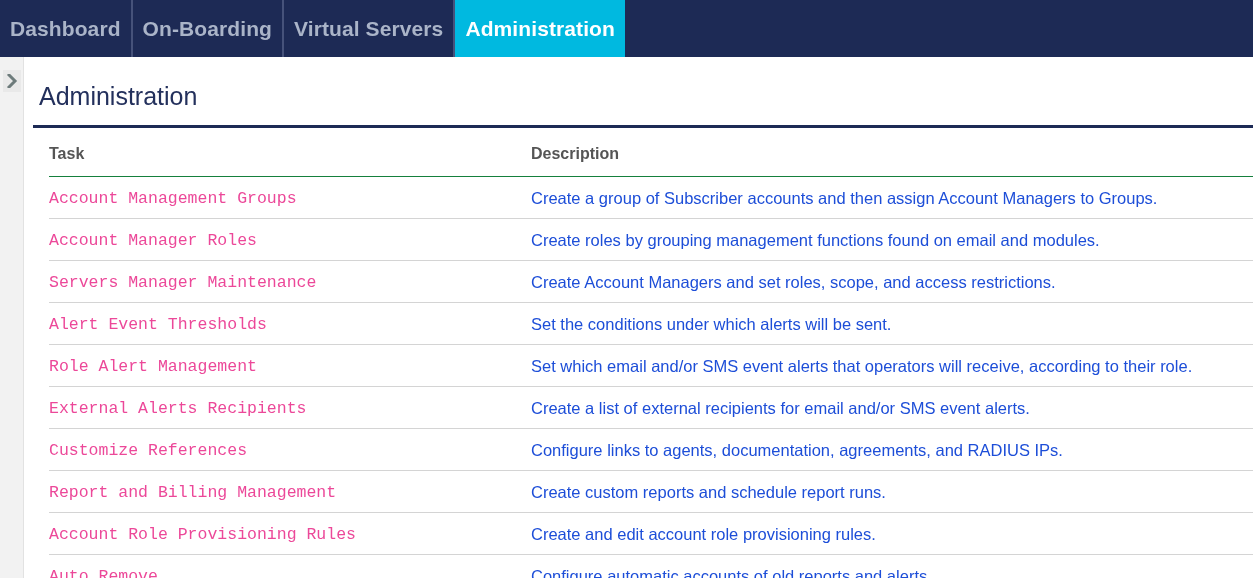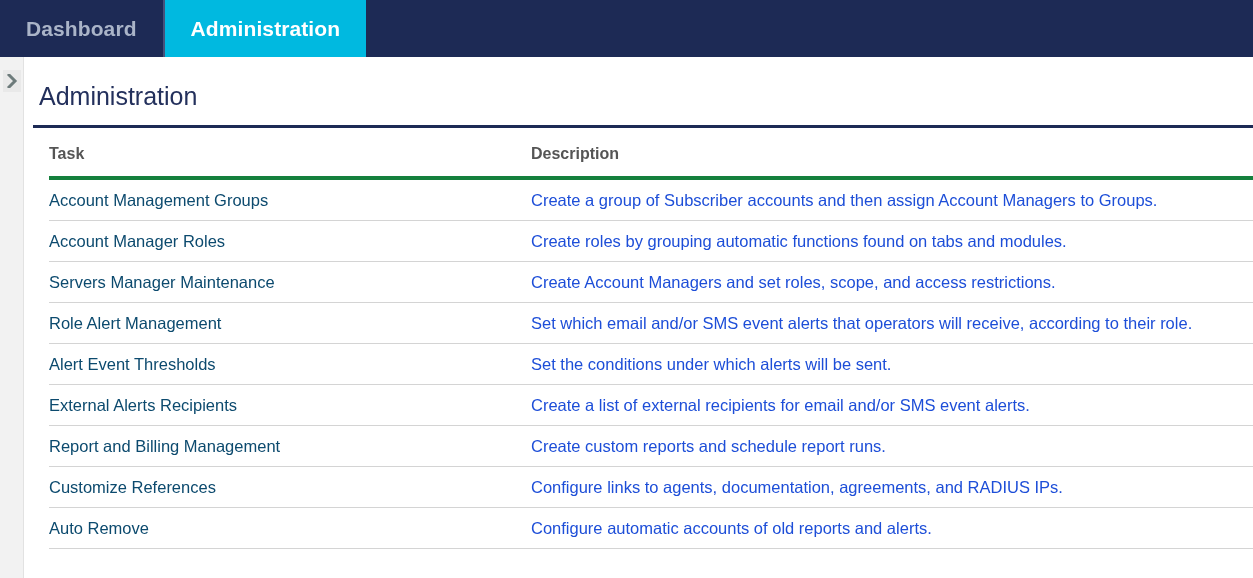--- a/index.html
+++ b/index.html
@@ -23,21 +23,21 @@
     height: 57px;
     background: #1d2a55;
     display: flex;
     align-items: stretch;
     box-sizing: border-box;
   }
   .tab {
     display: flex;
     align-items: center;
     justify-content: center;
-    padding: 0 26px;
+    padding: 0 10px;
     font-size: 21px;
     font-weight: bold;
     color: #aab4c8;
     background: #1d2a55;
     border-right: 2px solid #3b4straight;
     border-right: 2px solid #46527a;
     letter-spacing: 0.1px;
     white-space: nowrap;
     cursor: pointer;
     box-sizing: border-box;
@@ -110,44 +110,51 @@
     width: 1204px;
     border-collapse: collapse;
     table-layout: fixed;
   }
   .task-table th {
     text-align: left;
     font-size: 16px;
     font-weight: bold;
     color: #555555;
     padding: 0 0 13px 0;
-    border-bottom: 4px solid #15803d;
+    border-bottom: 1px solid #15803d;
   }
   .task-table th.col-task { width: 482px; }
   .task-table td {
     padding: 11px 0 10px 0;
     border-bottom: 1px solid #d4d4d4;
     vertical-align: middle;
     font-size: 16.5px;
   }
   .task-link {
-    color: #0c4a6e;
+    color: #ec4899;
     text-decoration: none;
     cursor: pointer;
+    font-family: Liberation Mono, monospace;
   }
   .task-desc {
     color: #1d4ed8;
   }
 </style>
 </head>
 <body>
 
 <div class="tabbar">
   <div class="tab">
     <span>Dashboard</span>
+  </div>
+  <div class="tab">
+    <span>On-Boarding</span>
+  </div>
+  <div class="tab">
+    <span>Virtual Servers</span>
   </div>
   <div class="tab active">
     <span>Administration</span>
   </div>
   <div class="tab-filler"></div>
 </div>
 
 <div class="left-rail">
   <div class="rail-toggle">
     <span>
@@ -170,45 +177,49 @@
         <th class="col-desc">Description</th>
       </tr>
     </thead>
     <tbody id="task-rows">
         <tr>
           <td><a class="task-link">Account Management Groups</a></td>
           <td><span class="task-desc">Create a group of Subscriber accounts and then assign Account Managers to Groups.</span></td>
         </tr>
         <tr>
           <td><a class="task-link">Account Manager Roles</a></td>
-          <td><span class="task-desc">Create roles by grouping automatic functions found on tabs and modules.</span></td>
+          <td><span class="task-desc">Create roles by grouping management functions found on email and modules.</span></td>
         </tr>
         <tr>
           <td><a class="task-link">Servers Manager Maintenance</a></td>
           <td><span class="task-desc">Create Account Managers and set roles, scope, and access restrictions.</span></td>
         </tr>
         <tr>
+          <td><a class="task-link">Alert Event Thresholds</a></td>
+          <td><span class="task-desc">Set the conditions under which alerts will be sent.</span></td>
+        </tr>
+        <tr>
           <td><a class="task-link">Role Alert Management</a></td>
           <td><span class="task-desc">Set which email and/or SMS event alerts that operators will receive, according to their role.</span></td>
         </tr>
         <tr>
-          <td><a class="task-link">Alert Event Thresholds</a></td>
-          <td><span class="task-desc">Set the conditions under which alerts will be sent.</span></td>
-        </tr>
-        <tr>
           <td><a class="task-link">External Alerts Recipients</a></td>
           <td><span class="task-desc">Create a list of external recipients for email and/or SMS event alerts.</span></td>
         </tr>
         <tr>
+          <td><a class="task-link">Customize References</a></td>
+          <td><span class="task-desc">Configure links to agents, documentation, agreements, and RADIUS IPs.</span></td>
+        </tr>
+        <tr>
           <td><a class="task-link">Report and Billing Management</a></td>
           <td><span class="task-desc">Create custom reports and schedule report runs.</span></td>
         </tr>
         <tr>
-          <td><a class="task-link">Customize References</a></td>
-          <td><span class="task-desc">Configure links to agents, documentation, agreements, and RADIUS IPs.</span></td>
+          <td><a class="task-link">Account Role Provisioning Rules</a></td>
+          <td><span class="task-desc">Create and edit account role provisioning rules.</span></td>
         </tr>
         <tr>
           <td><a class="task-link">Auto Remove</a></td>
           <td><span class="task-desc">Configure automatic accounts of old reports and alerts.</span></td>
         </tr>
       </tbody>
   </table>
 
 </div>
 

